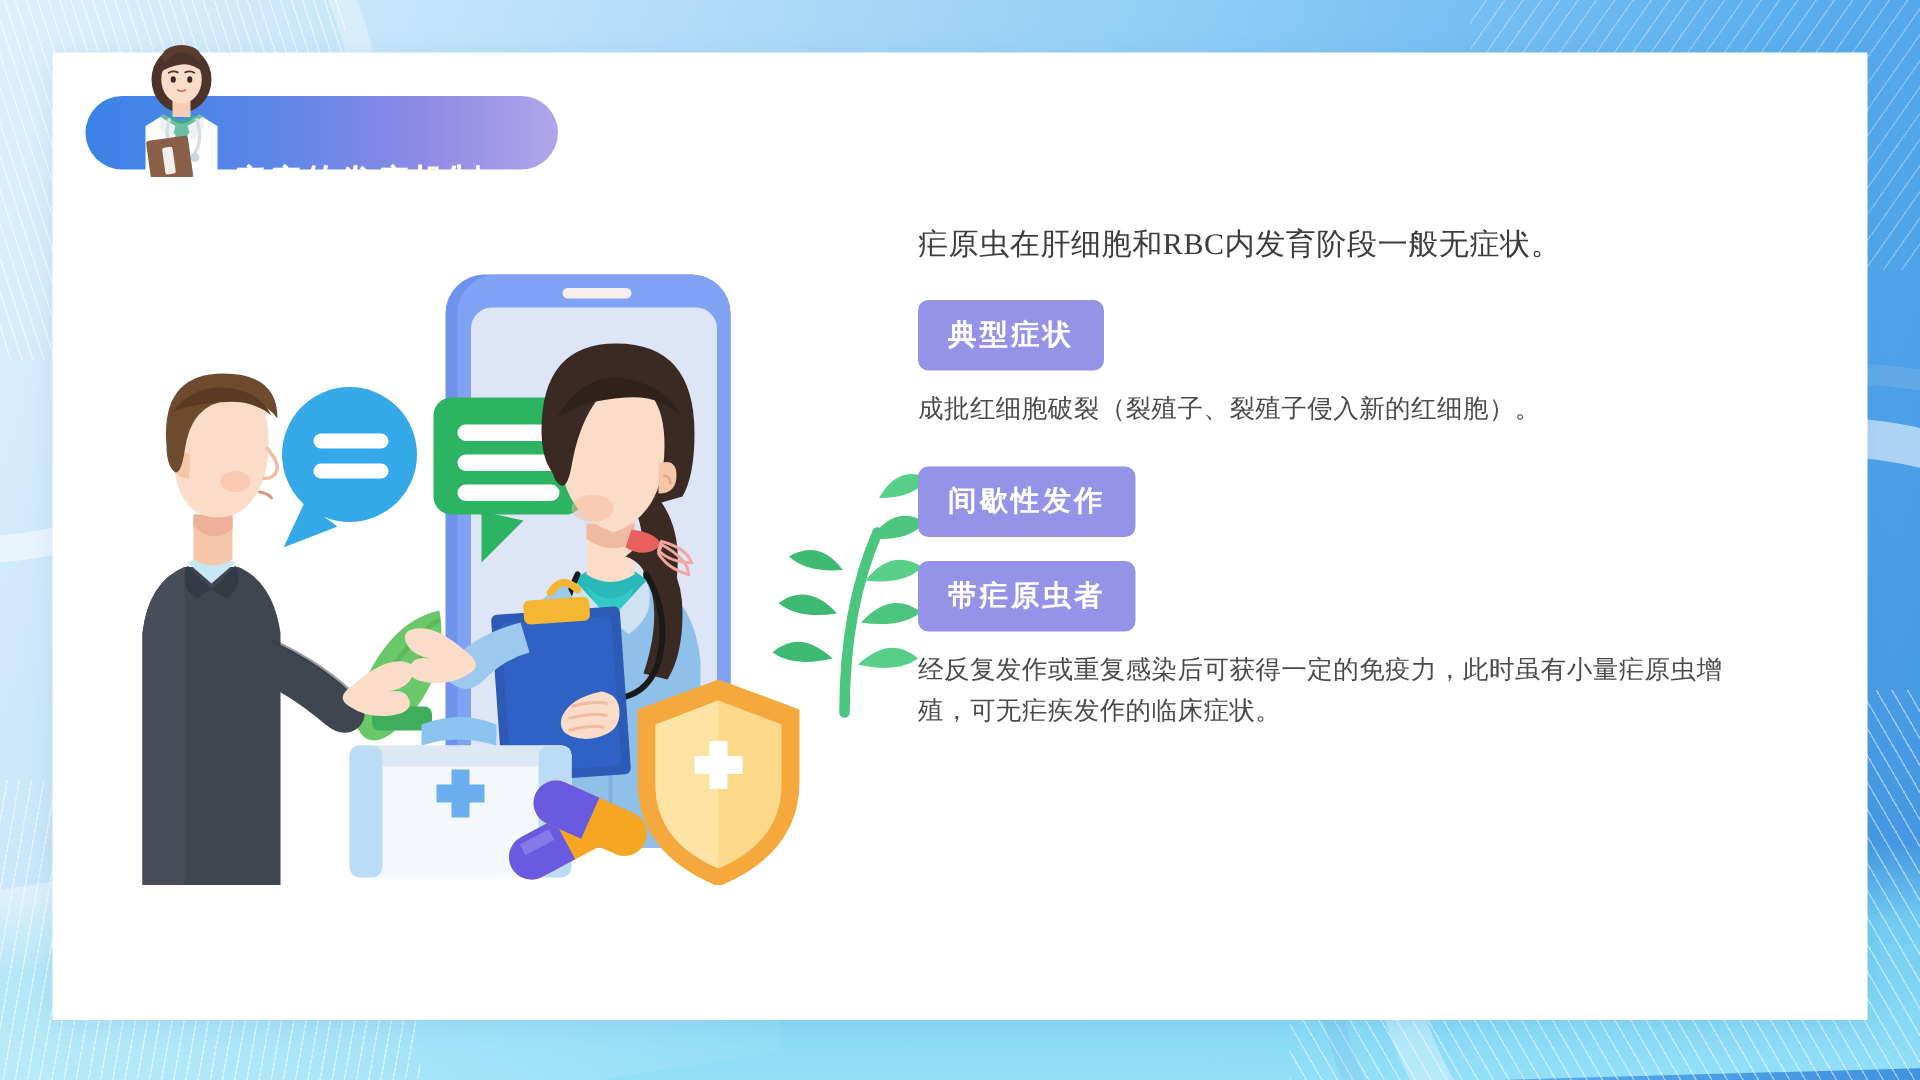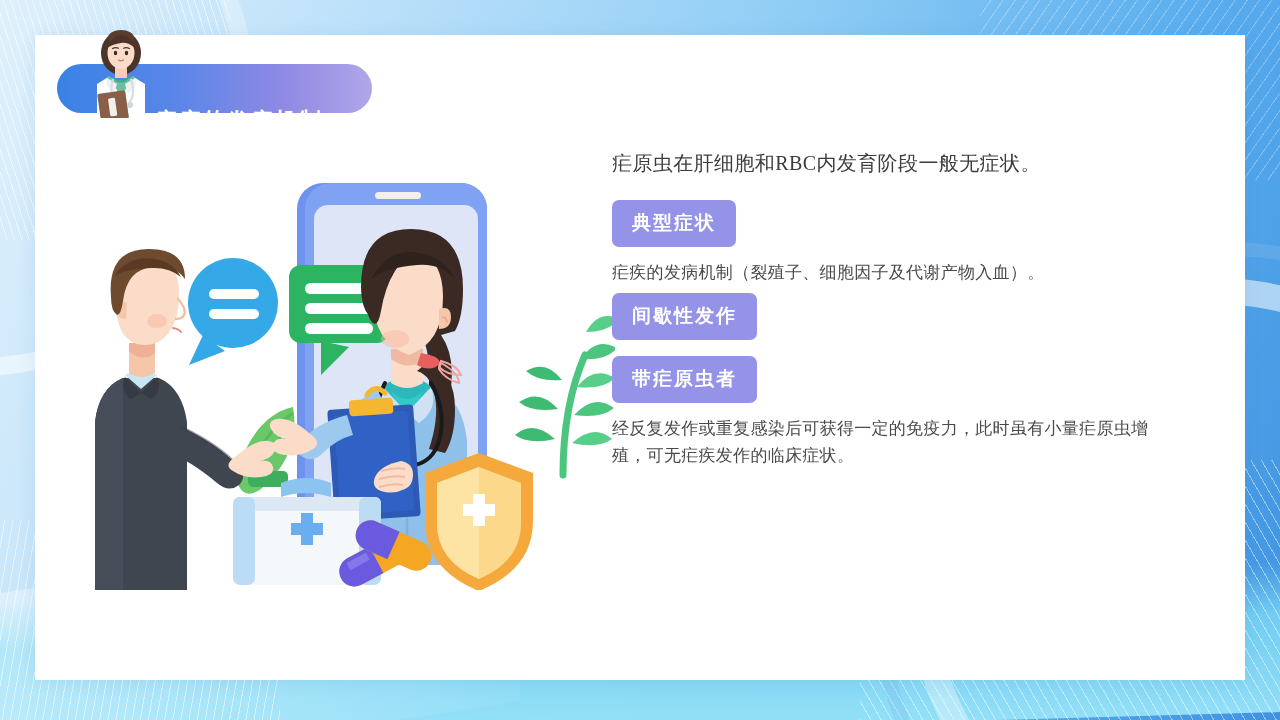--- a/index.html
+++ b/index.html
@@ -149,21 +149,21 @@
     border-radius: 7px;
     font-family: "DejaVu Sans", "Liberation Sans", sans-serif;
   }
   .desc {
     font-size: 17px;
     color: #4a4a4a;
     line-height: 1.55;
     margin: 13px 0 0 0;
     letter-spacing: 0.3px;
   }
-  .block-gap-1 { margin-bottom: 7px; }
+  .block-gap-1 { margin-bottom: 25px; }
   .block-gap-2 { margin-bottom: 16px; }
 </style>
 </head>
 <body>
 
 <div id="slide">
 
   <div class="bg-layer">
     <div class="hatch hatch-tl"></div>
     <div class="hatch hatch-tr"></div>
@@ -386,21 +386,21 @@
       <rect x="388" y="319" width="12" height="32" fill="#ffffff"></rect>
     </g>
   </svg>
 
   <div class="content">
 
     <p class="intro">疟原虫在肝细胞和RBC内发育阶段一般无症状。</p>
 
     <div class="block block-gap-1">
       <span class="badge">典型症状</span>
-      <p class="desc">疟疾的发病机制（裂殖子、细胞因子及代谢产物入血）。</p>
+      <p class="desc">成批红细胞破裂（裂殖子、裂殖子侵入新的红细胞）。</p>
     </div>
 
     <div class="block block-gap-2">
       <span class="badge">间歇性发作</span>
     </div>
 
     <div class="block">
       <span class="badge">带疟原虫者</span>
       <p class="desc">经反复发作或重复感染后可获得一定的免疫力，此时虽有小量疟原虫增殖，可无疟疾发作的临床症状。</p>
     </div>

